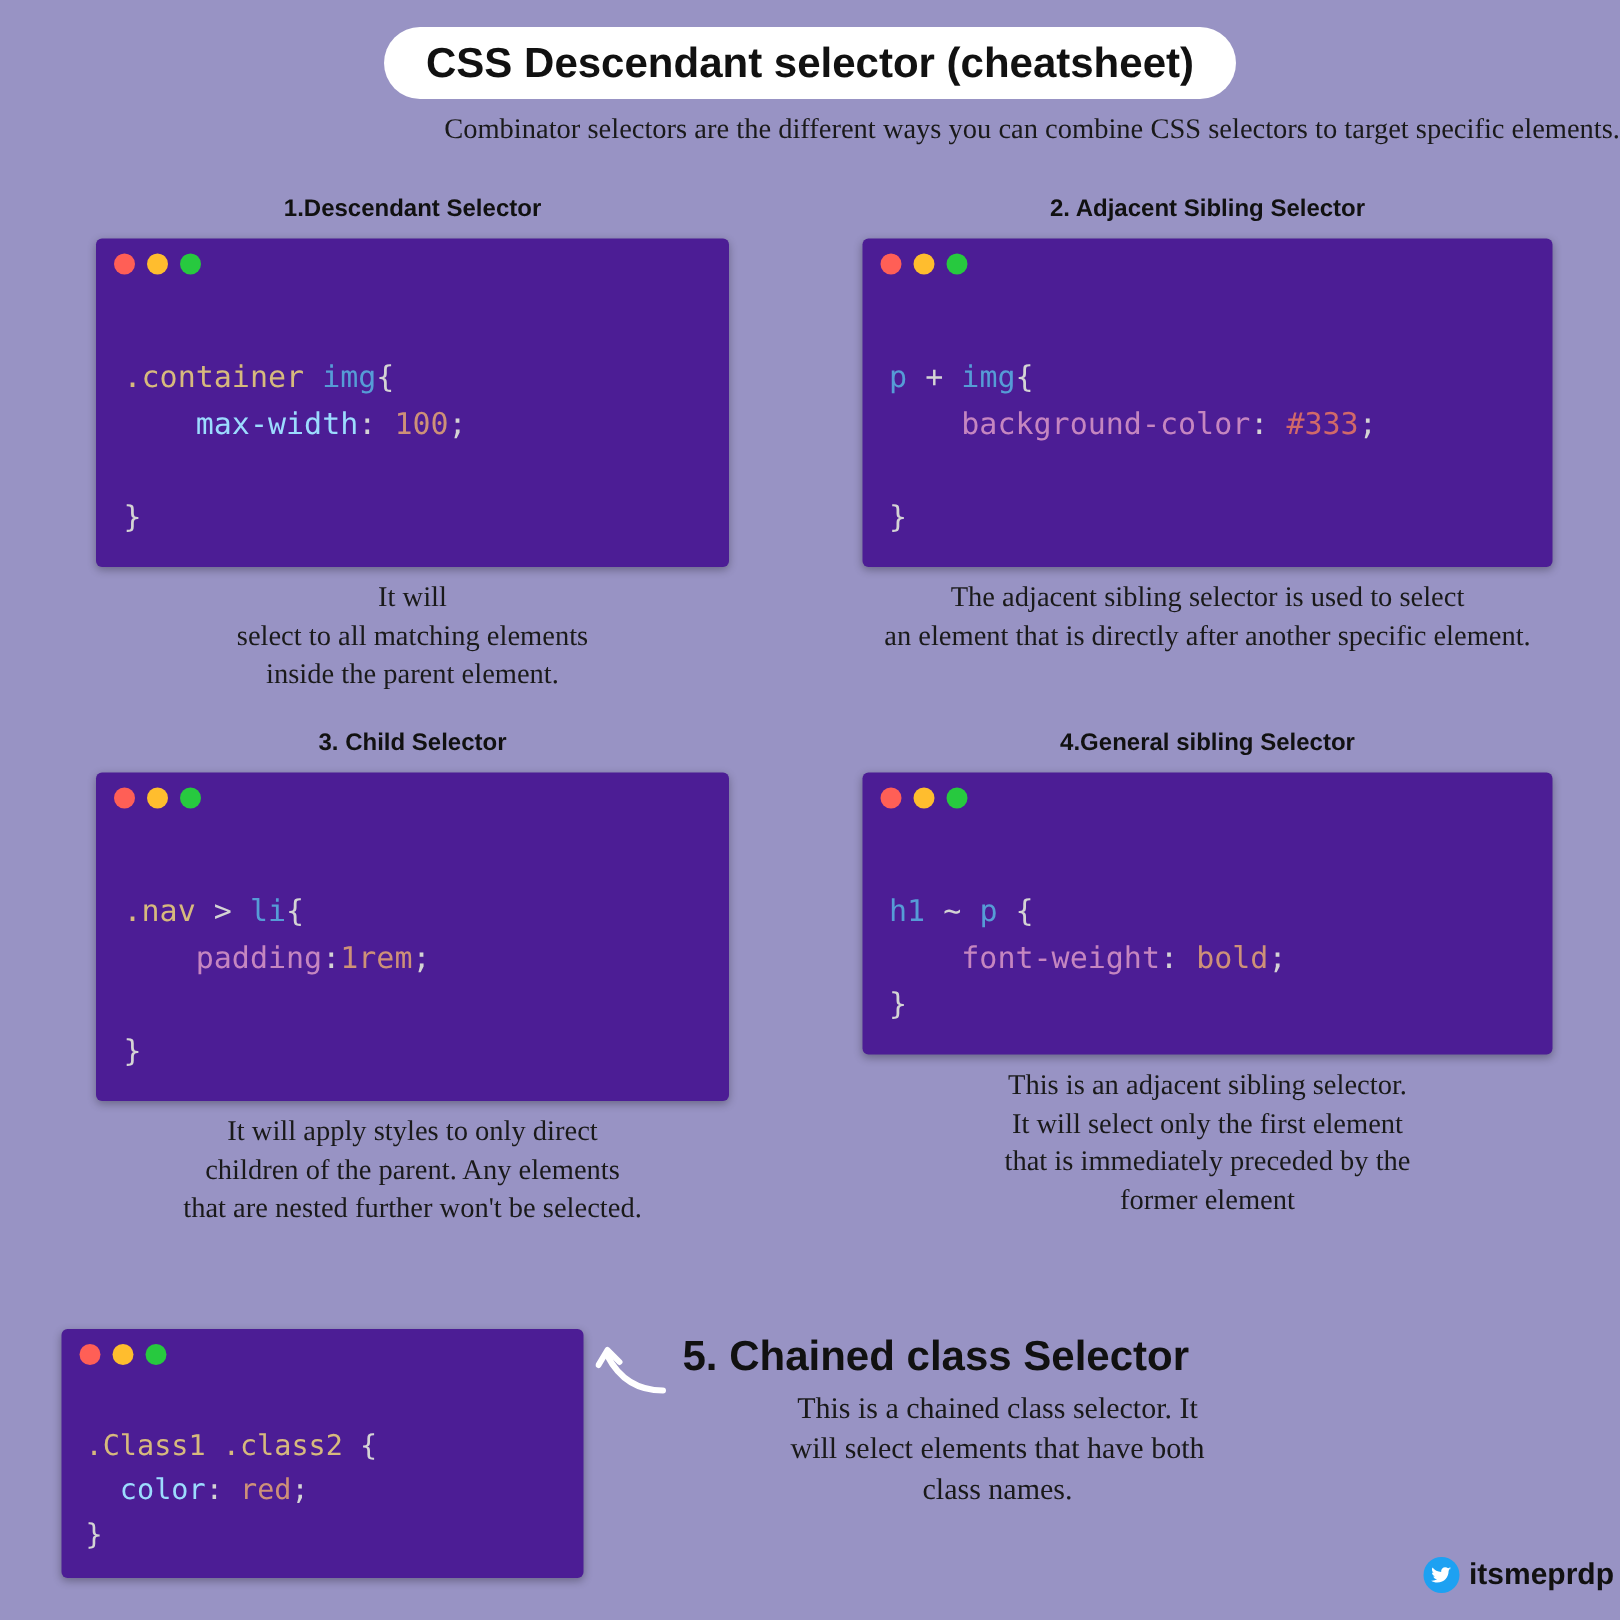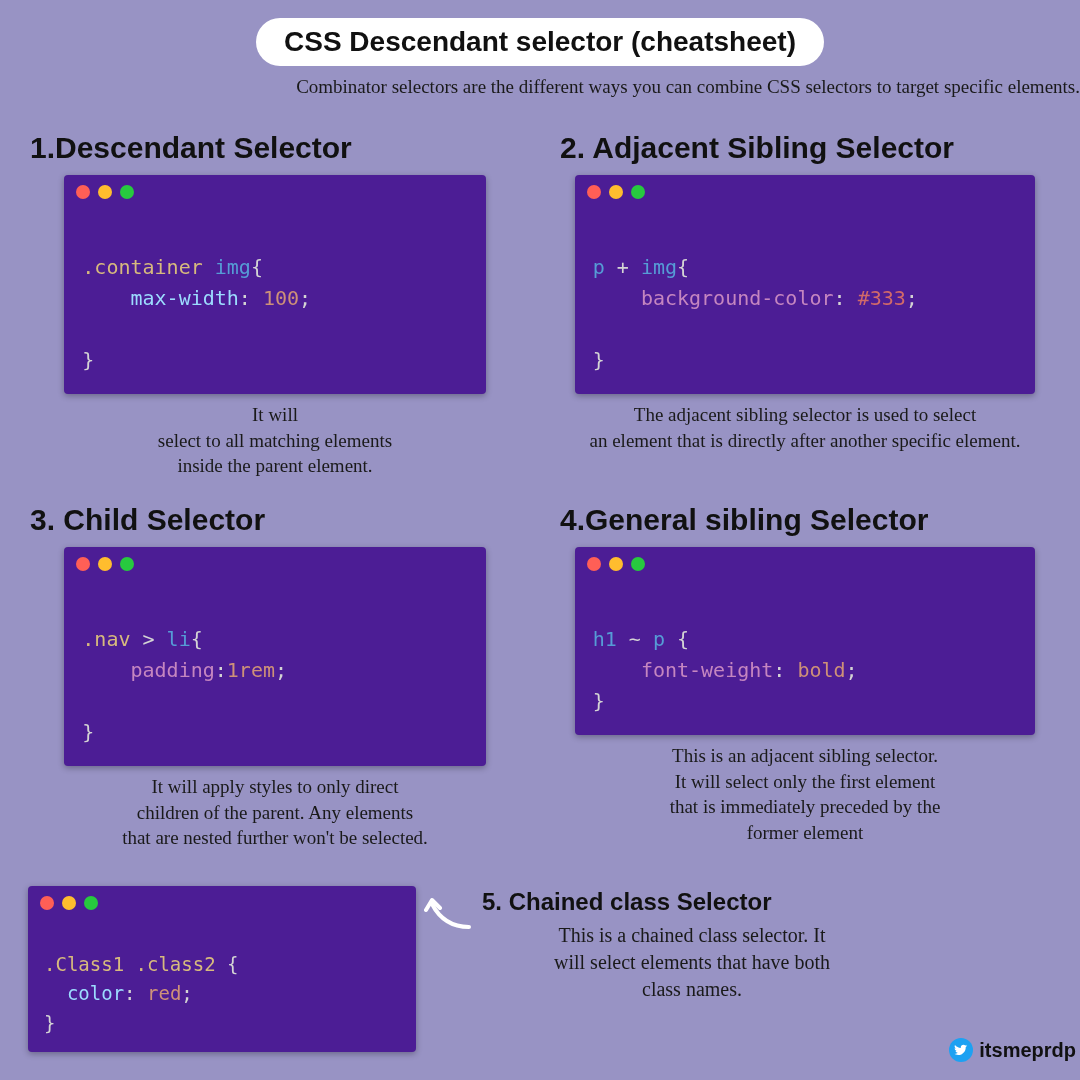--- a/index.html
+++ b/index.html
@@ -33,35 +33,35 @@
     display: grid;
     grid-template-columns: 1fr 1fr;
     column-gap: 40px;
     row-gap: 6px;
     padding: 0 30px;
   }
   .section { }
   .sec-title {
     font-family: 'Segoe UI', Arial, sans-serif;
     font-weight: 800;
-    font-size: 30px;
-    color: #111;
-    text-align: left;
+    font-size: 16px;
+    color: #111;
+    text-align: center;
     margin: 8px 0 10px 0;
   }
   .code-window {
     background: #4c1d95;
     border-radius: 4px;
     padding: 0;
     width: 86%;
     margin: 0 auto 8px auto;
     box-shadow: 0 2px 6px rgba(0,0,0,0.3);
   }
   .code-window.wide { width: 94%; }
-  .code-window.small { width: 388px; margin-left: 16px; }
+  .code-window.small { width: 348px; margin-left: 29px; }
   .tl-dots {
     display: flex;
     gap: 8px;
     padding: 10px 12px 0 12px;
   }
   .dot { width: 14px; height: 14px; border-radius: 50%; }
   .dot.r { background: #ff5f56; }
   .dot.y { background: #ffbd2e; }
   .dot.g { background: #27c93f; }
   .code {
@@ -97,21 +97,21 @@
     left: 12px;
     bottom: 20px;
     display: flex;
     align-items: flex-start;
     gap: 8px;
   }
   .row5-text { width: 420px; margin-top: 2px; }
   .row5-title {
     font-family: 'Segoe UI', Arial, sans-serif;
     font-weight: 800;
-    font-size: 24px;
+    font-size: 28px;
     color: #111;
     margin-bottom: 6px;
   }
   .row5-desc {
     font-size: 20px;
     color: #1a1a1a;
     line-height: 1.35;
     font-family: Georgia, serif;
     text-align: center;
   }

